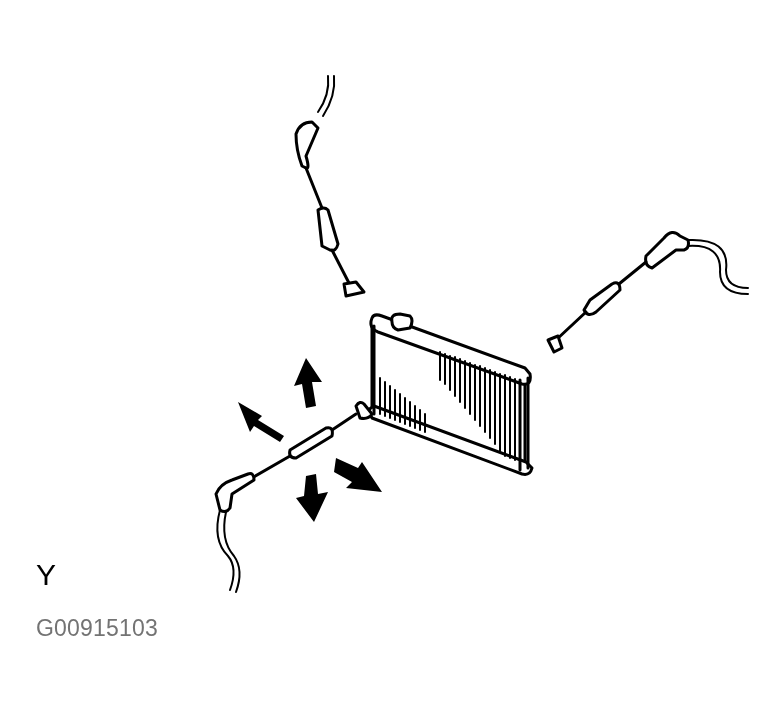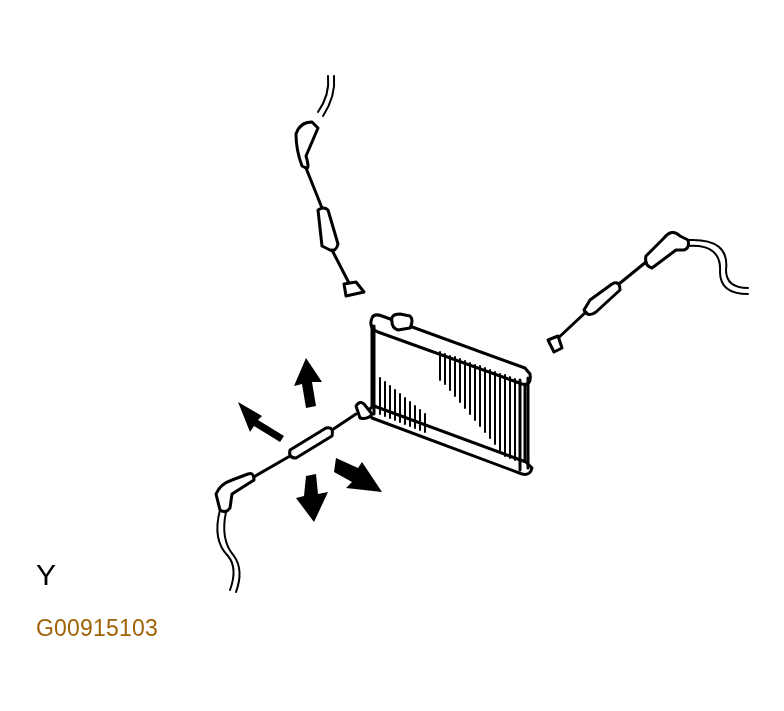--- a/index.html
+++ b/index.html
@@ -1,19 +1,19 @@
 <!DOCTYPE html>
 <html><head>
   <meta charset="utf-8">
   <style>
     html, body { margin: 0; padding: 0; background: #ffffff; }
     body { width: 784px; height: 711px; position: relative; overflow: hidden; font-family: "Liberation Sans", sans-serif; }
     #canvas { position: absolute; left: 0; top: 0; width: 784px; height: 711px; }
     .label-y { position: absolute; left: 36px; top: 560px; font-size: 30px; color: #000; line-height: 1; font-family: "Liberation Sans", sans-serif; }
-    .fig-id { position: absolute; left: 36px; top: 617px; font-size: 23px; color: #a16207; line-height: 1; font-family: "Liberation Sans", sans-serif; letter-spacing: 0.2px; }
+    .fig-id { position: absolute; left: 36px; top: 617px; font-size: 23px; color: #737373; line-height: 1; font-family: "Liberation Sans", sans-serif; letter-spacing: 0.2px; }
     .stroke { fill: none; stroke: #000; stroke-width: 3; stroke-linejoin: round; stroke-linecap: round; }
     .thin { fill: none; stroke: #000; stroke-width: 2; stroke-linecap: round; }
     .fill-black { fill: #000; stroke: none; }
     .body-white { fill: #fff; stroke: #000; stroke-width: 3; stroke-linejoin: round; }
   </style>
 </head>
 <body>
 
 <svg id="canvas" width="784" height="711" viewBox="0 0 784 711" xmlns="http://www.w3.org/2000/svg">
 

